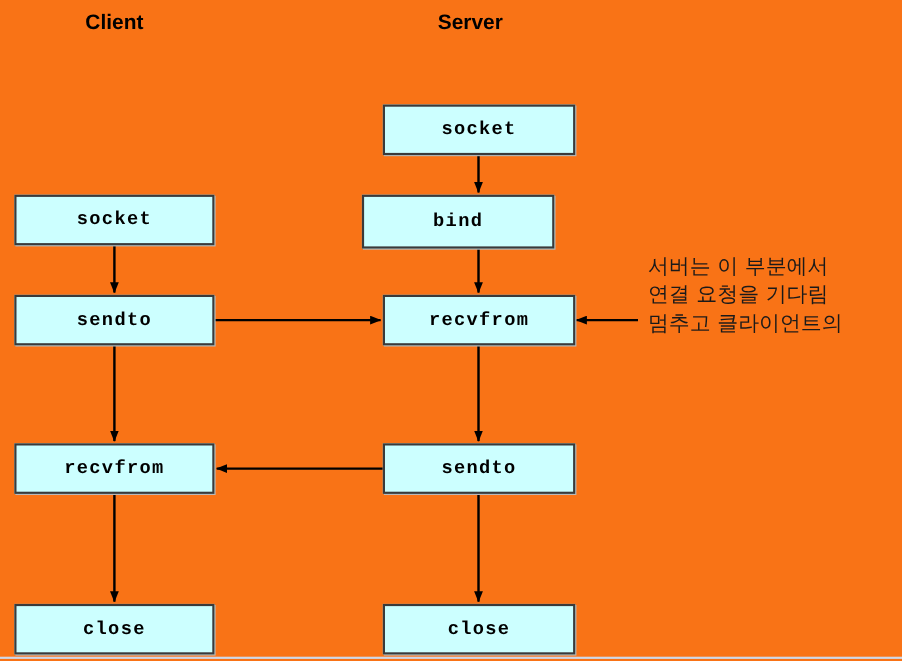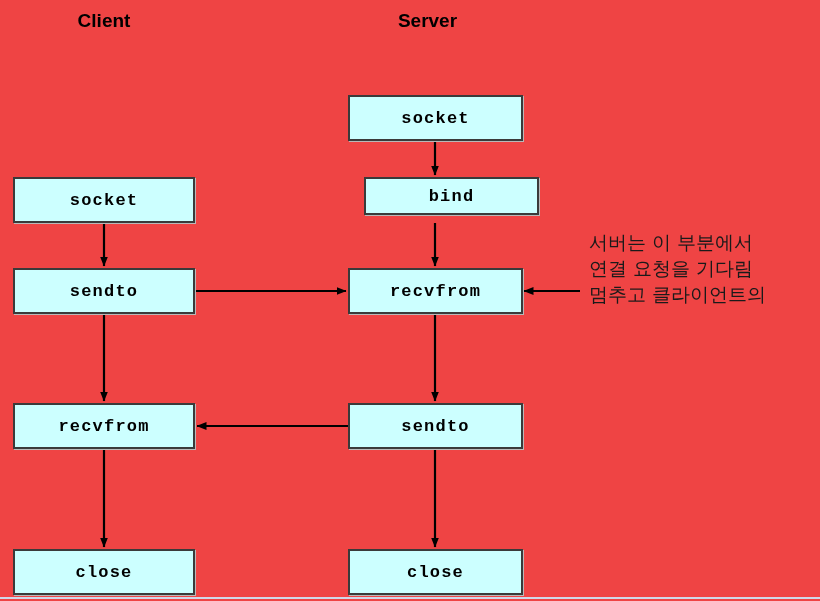--- a/index.html
+++ b/index.html
@@ -8,21 +8,21 @@
     padding: 0;
     background: #ffffff;
   }
   body {
     font-family: "Liberation Sans", sans-serif;
   }
   #canvas {
     position: relative;
     width: 820px;
     height: 601px;
-    background: #ef4444;
+    background: #f97316;
     overflow: hidden;
   }
   .col-header {
     position: absolute;
     font-family: "Liberation Sans", sans-serif;
     font-weight: bold;
     font-size: 19px;
     color: #000000;
     text-align: center;
     white-space: nowrap;
@@ -125,21 +125,21 @@
   <div class="node-box" style="left:13px; top:403px; width:182px; height:46px;">
     <span class="node-label">recvfrom</span>
   </div>
   <div class="node-box" style="left:13px; top:549px; width:182px; height:46px;">
     <span class="node-label">close</span>
   </div>
 
   <div class="node-box" style="left:348px; top:95px; width:175px; height:46px;">
     <span class="node-label">socket</span>
   </div>
-  <div class="node-box" style="left:364px; top:177px; width:175px; height:38px;">
+  <div class="node-box" style="left:329px; top:177px; width:175px; height:49px;">
     <span class="node-label">bind</span>
   </div>
   <div class="node-box" style="left:348px; top:268px; width:175px; height:46px;">
     <span class="node-label">recvfrom</span>
   </div>
   <div class="node-box" style="left:348px; top:403px; width:175px; height:46px;">
     <span class="node-label">sendto</span>
   </div>
   <div class="node-box" style="left:348px; top:549px; width:175px; height:46px;">
     <span class="node-label">close</span>

